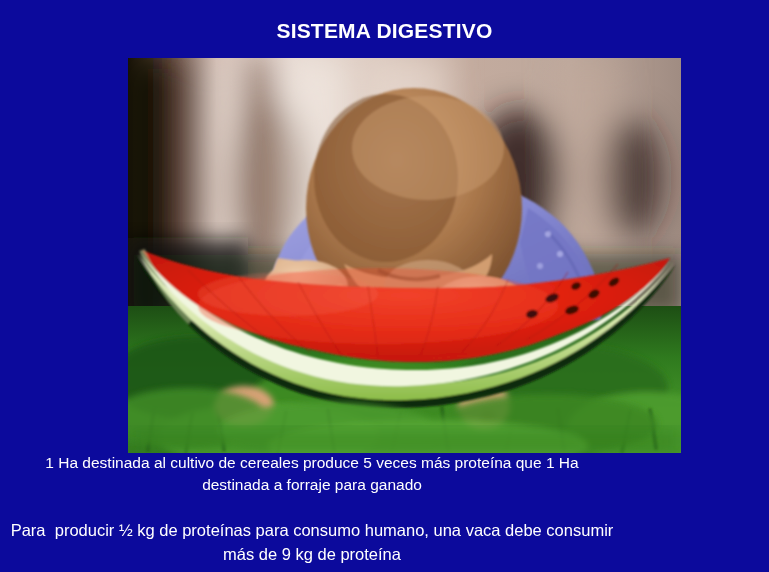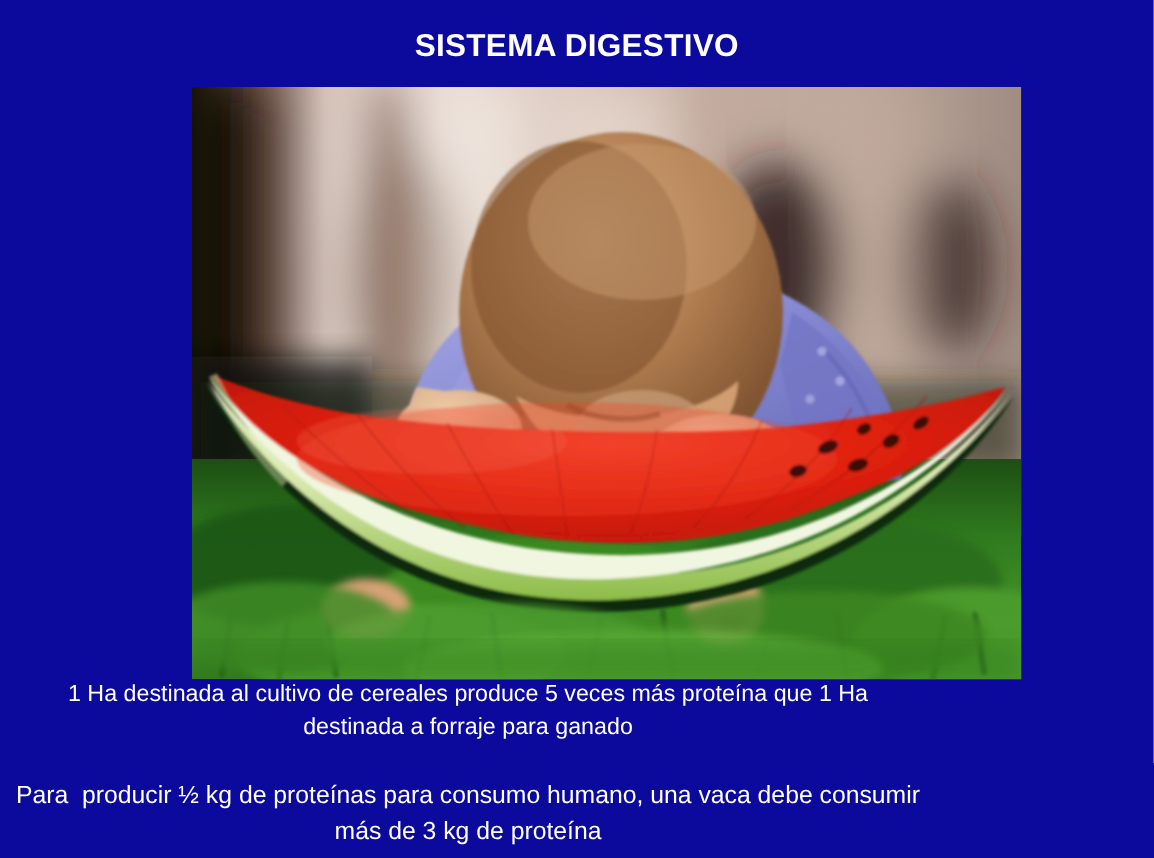--- a/index.html
+++ b/index.html
@@ -293,15 +293,15 @@
         </g>
         <g filter="url(#soft)" opacity="0.5">
           <rect x="0" y="372" width="553" height="23" fill="#2d7a1c"></rect>
         </g>
       </g>
     </svg>
   </div>
 
   <div class="caption-block caption-one">1 Ha destinada al cultivo de cereales produce 5 veces más proteína que 1 Ha destinada a forraje para ganado</div>
 
-  <div class="caption-block caption-two">Para  producir ½ kg de proteínas para consumo humano, una vaca debe consumir más de 3 kg de proteína</div>
+  <div class="caption-block caption-two">Para  producir ½ kg de proteínas para consumo humano, una vaca debe consumir más de 9 kg de proteína</div>
 
 </div>
 
 </body></html>

